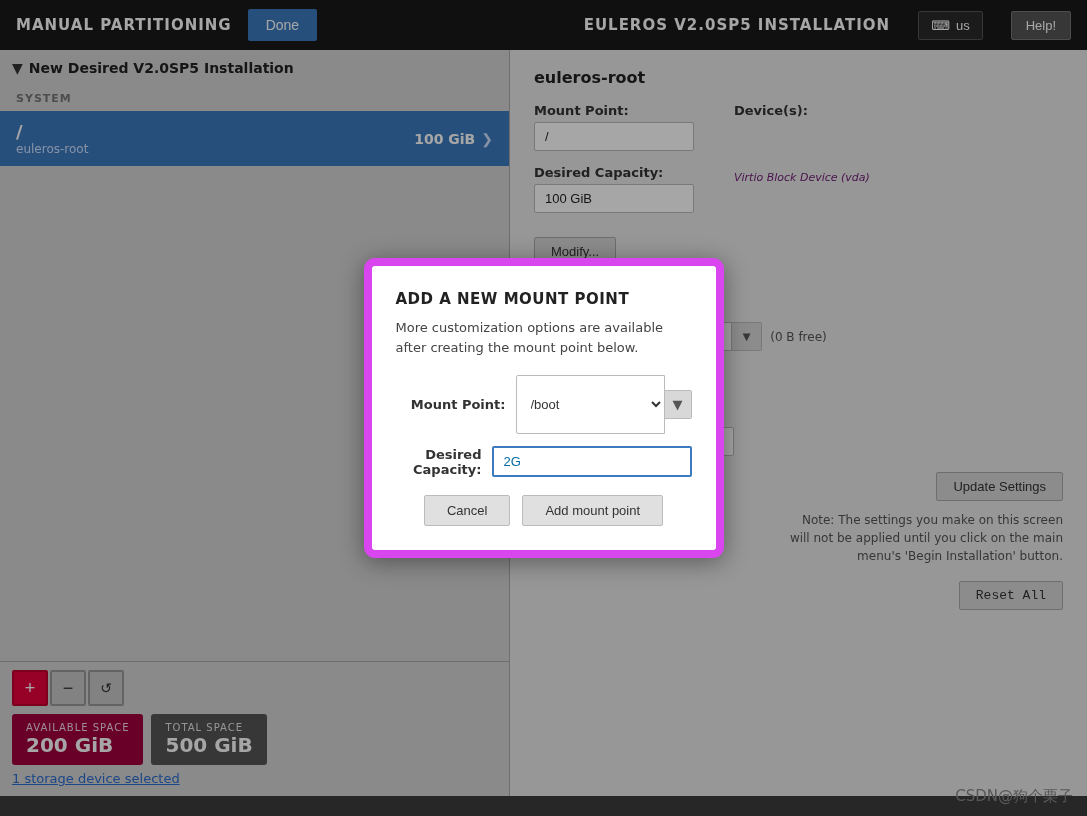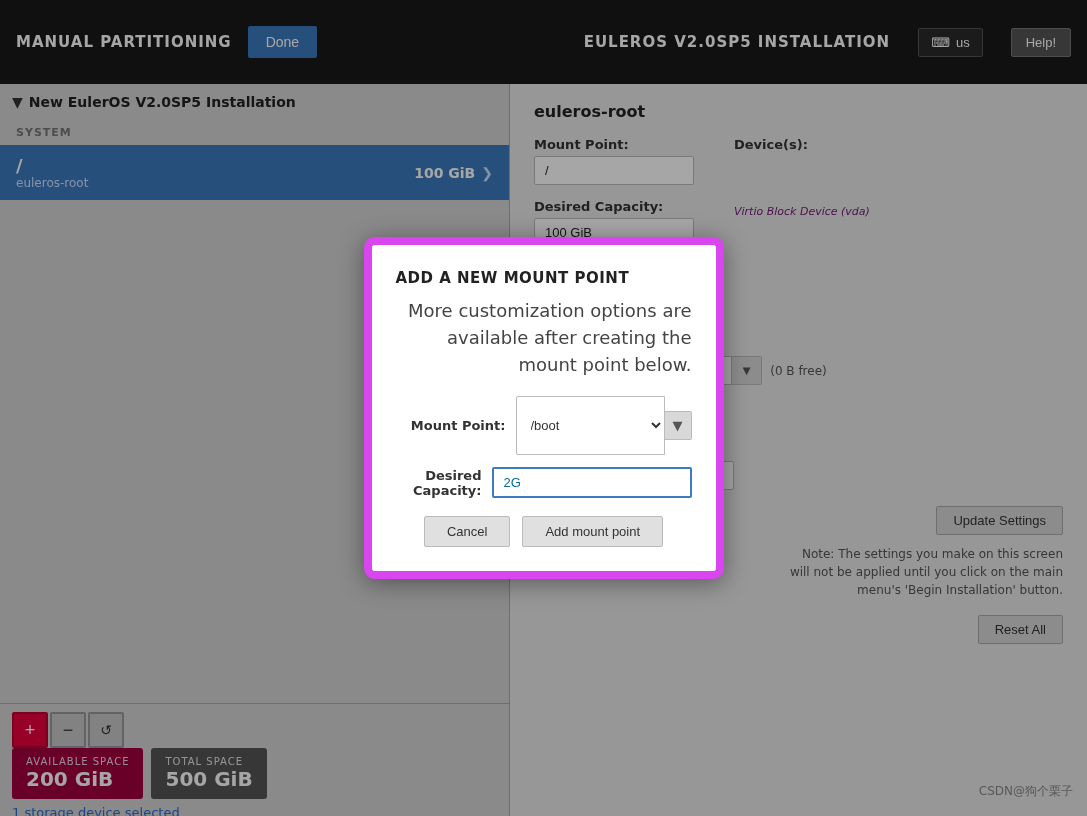--- a/index.html
+++ b/index.html
@@ -1,21 +1,21 @@
 <!DOCTYPE html>
 <html><head>
   <meta charset="utf-8">
   <style>
     * { box-sizing: border-box; margin: 0; padding: 0; }
     body { font-family: 'DejaVu Sans', Arial, sans-serif; background: #3c3c3c; width: 1087px; height: 816px; overflow: hidden; font-size: 13px; }
 
     
     .top-bar {
       background: #1a1a1a;
-      height: 84px;
+      height: 50px;
       display: flex;
       align-items: center;
       justify-content: space-between;
       padding: 12px 16px;
     }
     .top-bar-title {
       color: white;
       font-size: 15px;
       font-weight: bold;
       letter-spacing: 1px;
@@ -159,21 +159,21 @@
       background: #c8c8c8;
       border-color: #999;
       color: #333;
       font-size: 14px;
     }
 
     
     .space-info {
       display: flex;
       gap: 8px;
-      margin-top: 0;
+      margin-top: 8px;
     }
     .space-box {
       padding: 8px 14px;
       border-radius: 3px;
       min-width: 110px;
     }
     .space-box.available {
       background: #a0003d;
       color: white;
     }
@@ -327,20 +327,21 @@
       background: #d8d8d8;
       border: 1px solid #aaa;
       padding: 6px 16px;
       font-size: 13px;
       cursor: pointer;
       border-radius: 2px;
       color: #333;
       margin-top: 16px;
       display: block;
       margin-left: auto;
+      font-family: Liberation Mono, monospace;
     }
 
     
     .modal-overlay {
       position: absolute;
       top: 0; left: 0; right: 0; bottom: 0;
       background: rgba(0,0,0,0.35);
       display: flex;
       align-items: center;
       justify-content: center;
@@ -355,23 +356,23 @@
       box-shadow: 0 4px 24px rgba(0,0,0,0.4);
     }
     .modal-title {
       font-size: 15px;
       font-weight: bold;
       color: #222;
       margin-bottom: 10px;
       letter-spacing: 0.5px;
     }
     .modal-subtitle {
-      font-size: 18px;
+      font-size: 13px;
       color: #444;
-      text-align: right;
+      text-align: left;
       margin-bottom: 18px;
       line-height: 1.5;
     }
     .modal-form-row {
       display: flex;
       align-items: center;
       margin-bottom: 12px;
       gap: 10px;
     }
     .modal-form-label {
@@ -441,23 +442,23 @@
     .encrypt-row {
       display: flex;
       align-items: center;
       gap: 6px;
       font-size: 13px;
       color: #444;
       margin-top: 4px;
     }
     .csdn-watermark {
       position: absolute;
-      bottom: 16px;
+      bottom: 10px;
       right: 14px;
-      font-size: 12px;
+      font-size: 15px;
       color: #888;
     }
   </style>
 </head>
 <body>
 
 <div style="position:relative; width:1087px; height:816px; overflow:hidden;">
 
   <div class="top-bar">
     <div style="display:flex; align-items:center; gap:16px;">
@@ -473,21 +474,21 @@
       <button class="help-btn">Help!</button>
     </div>
   </div>
 
   <div class="main-layout">
 
     <div class="left-panel">
       <div class="left-panel-inner">
         <div class="installation-header">
           <span class="triangle-icon">▼</span>
-          <span>New EulerOS V2.0SP5 Installation</span>
+          <span>New Desired V2.0SP5 Installation</span>
         </div>
         <div class="system-label">SYSTEM</div>
         <div class="partition-item">
           <div class="partition-item-left">
             <span class="partition-mount">/</span>
             <span class="partition-device">euleros-root</span>
           </div>
           <div class="partition-size">
             <span>100 GiB</span>
             <span class="chevron-right">❯</span>

